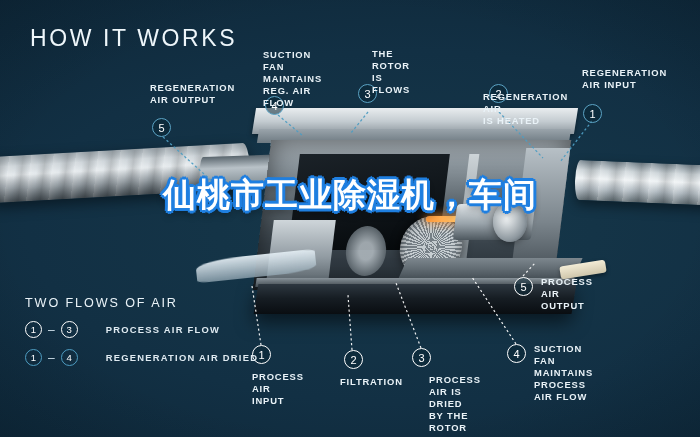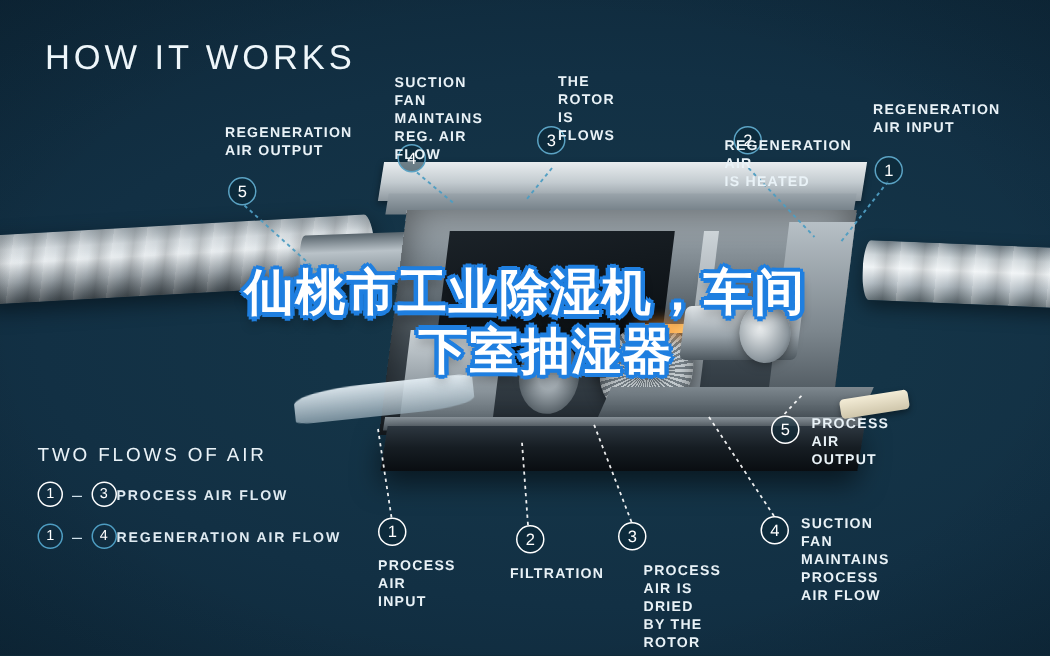--- a/index.html
+++ b/index.html
@@ -197,21 +197,21 @@
   }
   .legend .row{display:flex;align-items:center;margin-bottom:11px;}
   .legend .c{
     width:17px;height:17px;border-radius:50%;border:1.5px solid #ffffff;
     color:#fff;font-size:9.6px;display:flex;align-items:center;justify-content:center;
     box-sizing:border-box;
   }
   .legend .c.blue{border-color:#4e9dc2;}
   .legend .dash{color:#cfe0ea;margin:0 6px;font-size:12px;}
   .legend .lbl{
-    margin-left:0;color:#dfeaf1;font-size:9.4px;letter-spacing:1.25px;font-weight:700;
+    margin-left:28px;color:#dfeaf1;font-size:9.4px;letter-spacing:1.25px;font-weight:700;
   }
 
   
   .cn{
     position:absolute;left:0;top:158px;width:700px;
     text-align:center;pointer-events:none;margin-top:17px;
   }
   .cn .line{
     font-family:"DejaVu Sans","Liberation Sans",sans-serif;
     font-size:33px;font-weight:700;line-height:39px;
@@ -349,22 +349,21 @@
       <div class="c">1</div>
       <div class="dash">–</div>
       <div class="c">3</div>
       <div class="lbl">PROCESS AIR FLOW</div>
     </div>
 
     <div class="row">
       <div class="c blue">1</div>
       <div class="dash">–</div>
       <div class="c blue">4</div>
-      <div class="lbl">REGENERATION AIR FLOW</div>
+      <div class="lbl">REGENERATION AIR DRIED</div>
     </div>
   </div>
 
   <div class="cn">
     <div class="line l1">仙桃市工业除湿机，车间</div>
-    <div class="line l3">下室抽湿器</div>
   </div>
 
 </div>
 
 </body></html>

